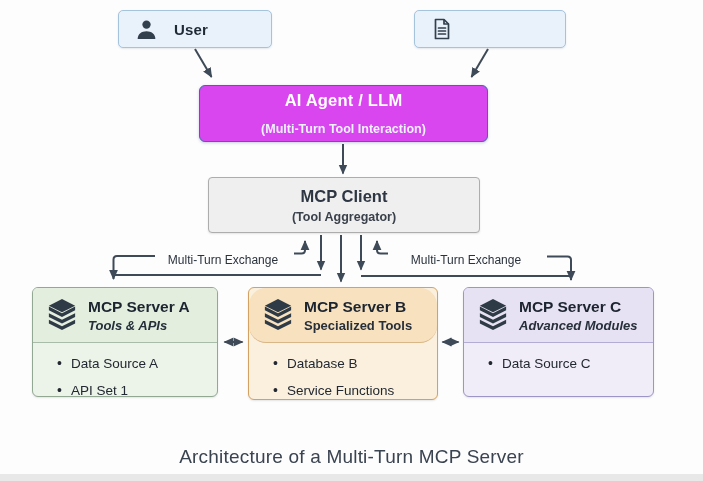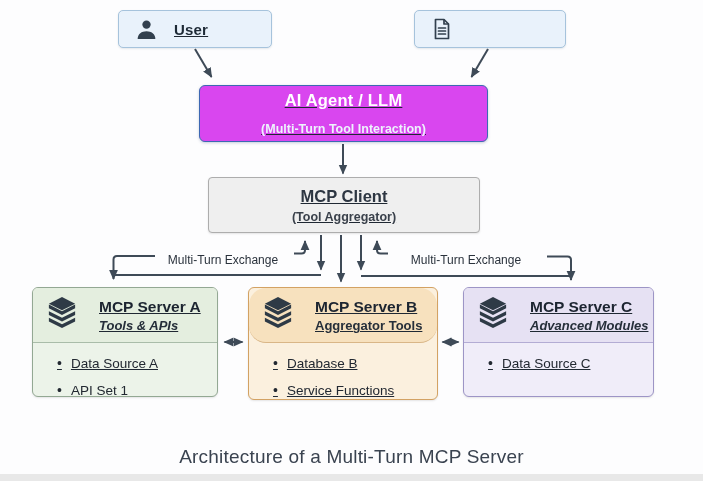--- a/index.html
+++ b/index.html
@@ -1,21 +1,21 @@
 <!DOCTYPE html>
 <html><head>
 <meta charset="utf-8">
 <style>
   html,body{margin:0;padding:0;background:#fff;}
   .canvas{
     position:relative;width:703px;height:481px;background:#FDFDFE;overflow:hidden;
     font-family:"Liberation Sans",sans-serif;color:#1F2833;
   }
   .overlay{position:absolute;left:0;top:0;pointer-events:none;}
-  .node{position:absolute;box-sizing:border-box;text-decoration:underline;}
+  .node{position:absolute;box-sizing:border-box;}
 
   
   .pill{
     display:flex;align-items:center;gap:15px;padding:0 12px 0 15px;
     background:#E9F2FB;border:1.5px solid #A6C3DC;border-radius:5px;
     box-shadow:0 1px 2px rgba(40,70,100,.12);
   }
   .pill .lbl{font-size:15px;font-weight:600;color:#1E2A36;letter-spacing:.2px;}
 
   
@@ -33,21 +33,21 @@
     left:208px;top:177px;width:272px;height:56px;
     background:#EFEFEF;border:1.5px solid #ADADAD;border-radius:4px;
     display:flex;flex-direction:column;align-items:center;justify-content:center;
     box-shadow:0 1px 2px rgba(0,0,0,.10);
   }
   .client .t1{font-size:16.5px;font-weight:700;color:#2D3642;}
   .client .t2{font-size:12.5px;font-weight:600;color:#3A414B;margin-top:4px;}
 
   
   .card{border-radius:6px;overflow:hidden;box-shadow:0 1px 2px rgba(0,0,0,.10);}
-  .card .hd{display:flex;align-items:flex-start;gap:22px;padding:9px 3px 7px 14px;}
+  .card .hd{display:flex;align-items:center;gap:11px;padding:9px 3px 7px 14px;}
   .card .hd .tt{font-size:15.5px;font-weight:700;color:#1C2430;line-height:1.25;}
   .card .hd .st{font-size:13px;font-weight:600;color:#262F3A;line-height:1.25;margin-top:2px;}
   .st.it{font-style:italic;}
   .card .bd{padding:7px 8px 6px 24px;}
   .bullet-row{font-size:13.5px;color:#222831;line-height:26px;white-space:nowrap;}
   .bullet-row::before{content:"•";margin-right:9px;font-size:14px;}
 
   .card-a{left:32px;top:287px;width:186px;height:110px;background:#ECF3E9;border:1.5px solid #93A893;}
   .card-a .hd{background:#E4EEDF;border-bottom:1.5px solid #A9BCA9;}
   .card-b{left:248px;top:287px;width:190px;height:113px;background:#FBF0DE;border:1.5px solid #D3A263;}
@@ -150,21 +150,21 @@
   <div class="node card card-b">
     <div class="hd">
       <svg class="icon" width="30" height="33" viewBox="0 0 32 35" fill="#2E3A46">
         <polygon points="16,0 30,7 16,14 2,7"></polygon>
         <polygon points="2,8 16,15 30,8 30,12 16,19 2,12"></polygon>
         <polygon points="2,15 16,22 30,15 30,19 16,26 2,19"></polygon>
         <polygon points="2,22 16,29 30,22 30,26 16,33 2,26"></polygon>
       </svg>
       <div>
         <div class="tt">MCP Server B</div>
-        <div class="st">Aggregator Tools</div>
+        <div class="st">Specialized Tools</div>
       </div>
     </div>
     <div class="bd">
       <div class="bullet-row"><span>Database B</span></div>
       <div class="bullet-row"><span>Service Functions</span></div>
     </div>
   </div>
 
   <div class="node card card-c">
     <div class="hd">

